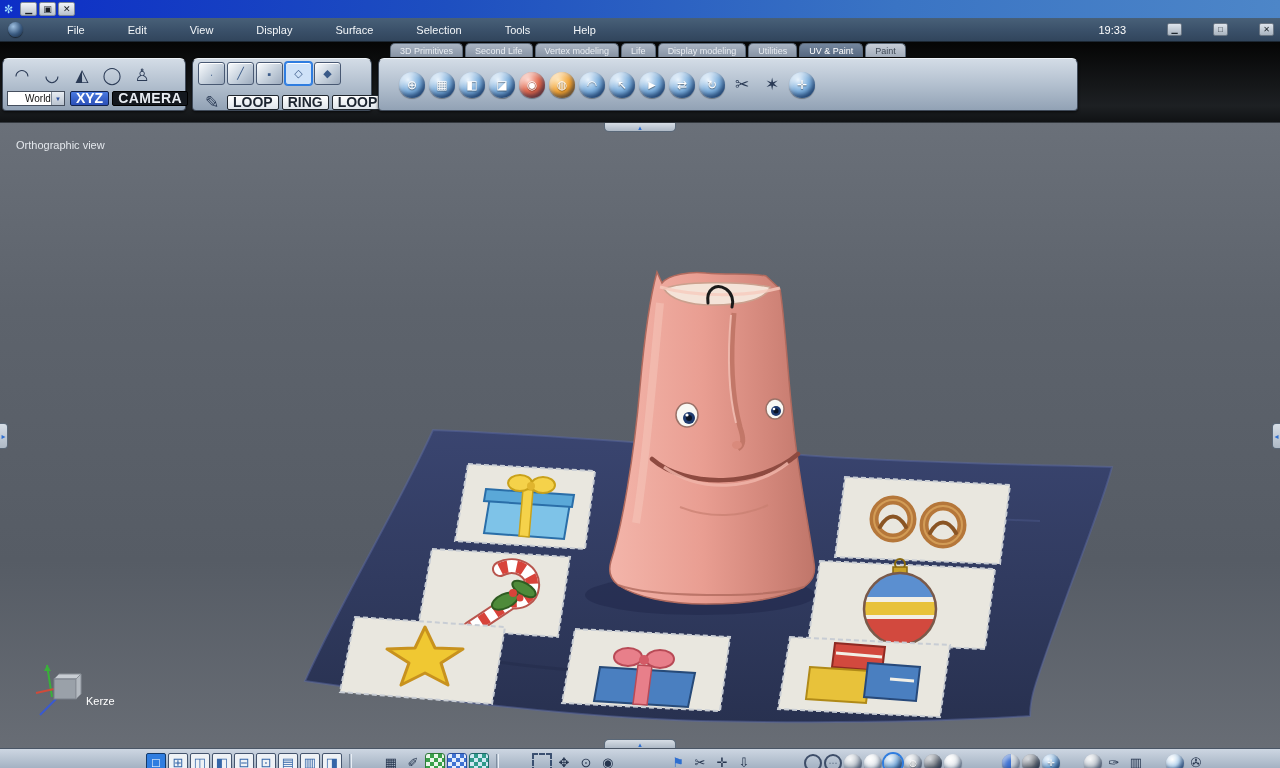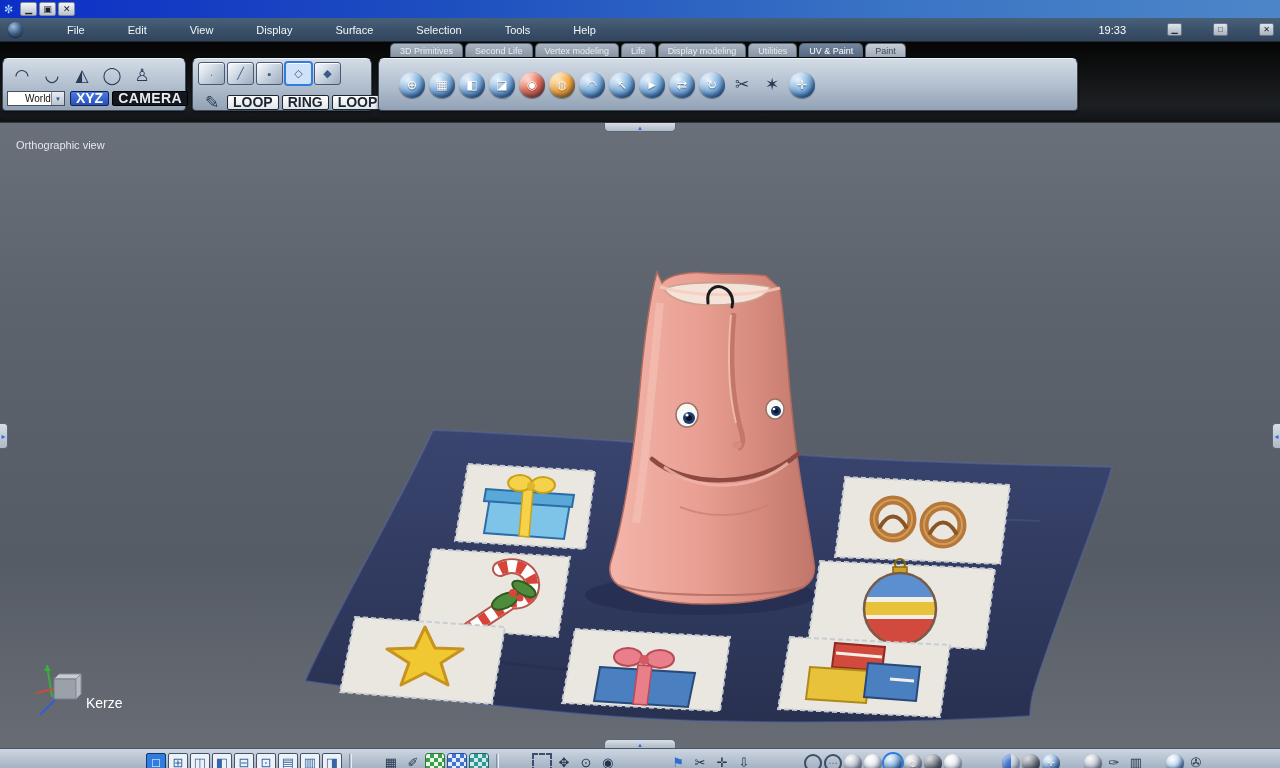--- a/index.html
+++ b/index.html
@@ -92,21 +92,21 @@
   .chip.xyz { background:linear-gradient(#4a7ae0,#2a4fb8); color:#fff; border-color:#10224e; }
   .chip.camera { background:#14181e; color:#e8ecf2; border-color:#000; letter-spacing:.4px; }
   .pill { display:inline-flex; align-items:center; background:#20262e; border-radius:8px; height:15px; padding:0 3px; margin-left:4px; }
 
   
   .viewport { position:relative; width:1280px; height:626px; overflow:hidden;
     background:linear-gradient(180deg,#6a7079 0%,#5d636c 30%,#565c65 70%,#686d75 100%);
     border-top:1px solid #33383e; }
   .viewport svg { position:absolute; inset:0; }
   .view-label { position:absolute; left:16px; top:16px; font-size:11px; color:#e3e7ec; }
-  .object-label { position:absolute; left:86px; top:572px; font-size:14px; color:#ffffff; }
+  .object-label { position:absolute; left:86px; top:572px; font-size:11px; color:#ffffff; }
   .collapse-strip { position:absolute; left:604px; width:72px; height:9px;
     background:linear-gradient(#d7dee6,#aeb9c6); border:1px solid #5a6878;
     display:flex; align-items:center; justify-content:center; font-size:7px; line-height:7px; color:#2f6fd0; }
   .collapse-strip.top { top:0; border-top:none; border-radius:0 0 5px 5px; }
   .collapse-strip.bottom { bottom:0; border-bottom:none; border-radius:5px 5px 0 0; }
   .edge-handle { position:absolute; top:300px; width:8px; height:26px;
     background:linear-gradient(#d7dee6,#aeb9c6); border:1px solid #5a6878;
     display:flex; align-items:center; justify-content:center; font-size:8px; color:#2f6fd0; }
   .edge-handle.left { left:0; border-left:none; border-radius:0 4px 4px 0; }
   .edge-handle.right { right:0; border-right:none; border-radius:4px 0 0 4px; }

